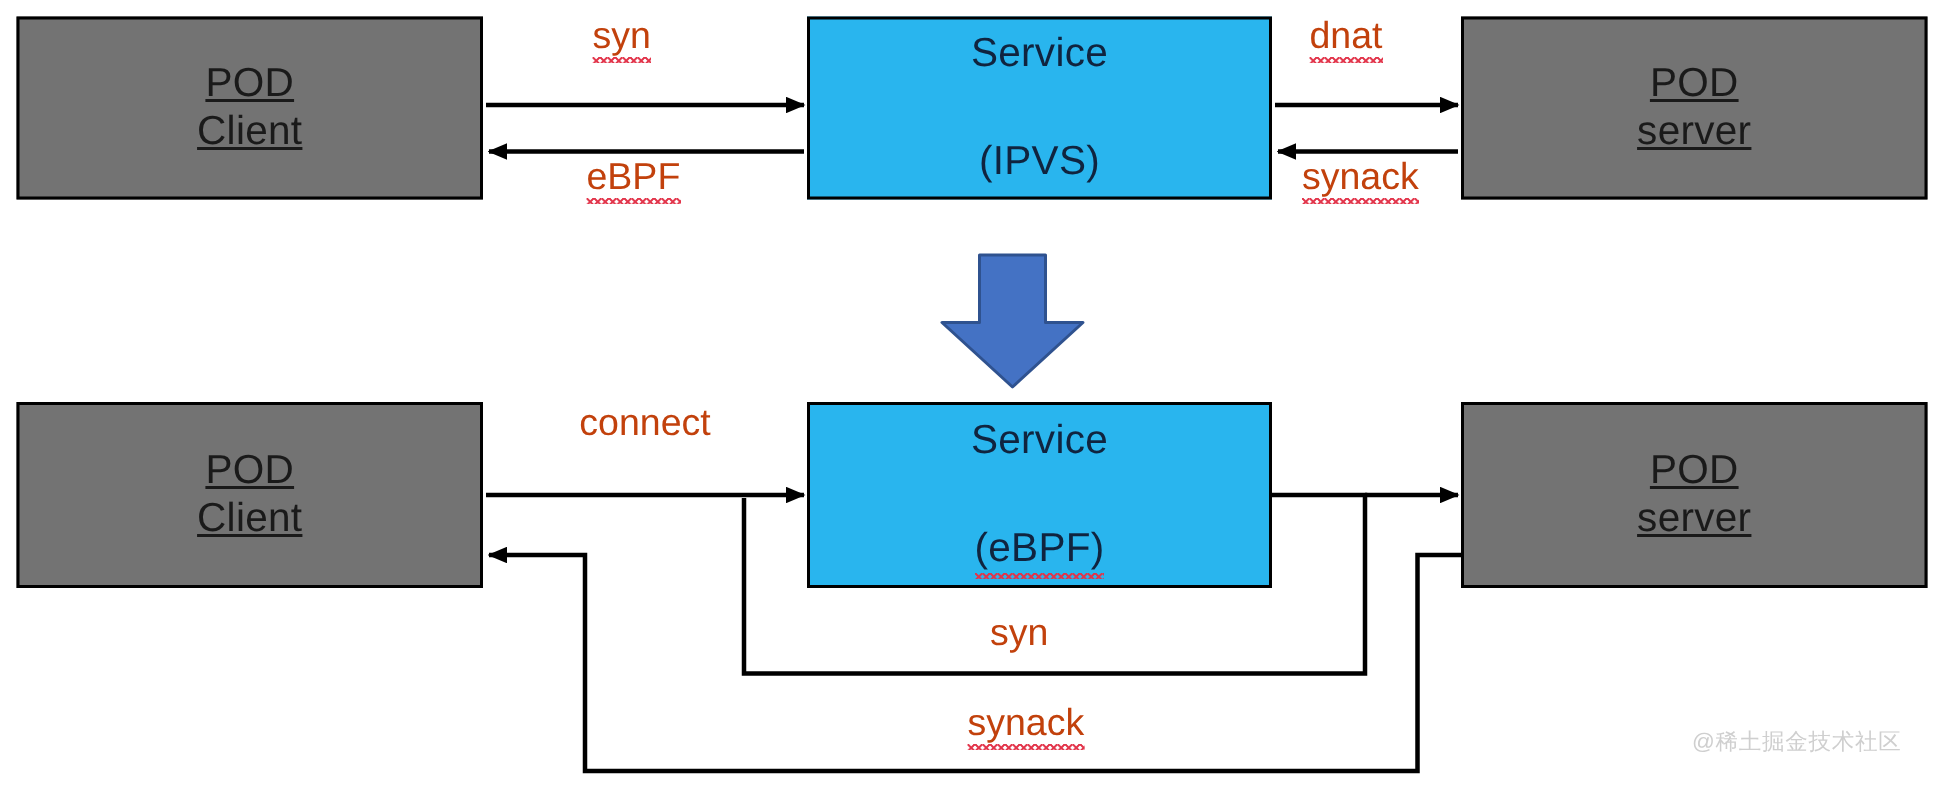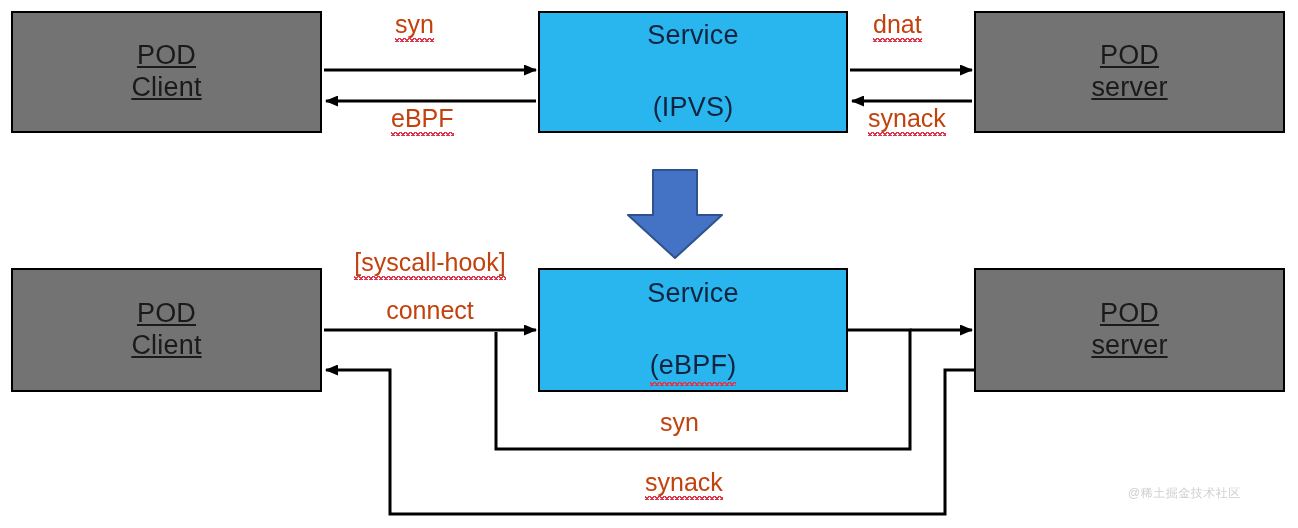--- a/index.html
+++ b/index.html
@@ -77,21 +77,21 @@
     bottom: -4px;
     height: 4px;
     background-image:
       linear-gradient(45deg, transparent 40%, #e2344a 40%, #e2344a 60%, transparent 60%),
       linear-gradient(-45deg, transparent 40%, #e2344a 40%, #e2344a 60%, transparent 60%);
     background-size: 5px 5px;
     background-repeat: repeat-x;
   }
   .watermark {
     position: absolute;
-    font-size: 12px;
+    font-size: 15px;
     color: #cfcfcf;
     white-space: nowrap;
     letter-spacing: 0.5px;
   }
 </style>
 </head>
 <body>
 
 <div id="canvas">
 
@@ -170,21 +170,20 @@
     <span class="ln">Service</span>
     <span class="ln sub"><span class="sp">(eBPF)</span></span>
   </div>
 
   <div class="node pod" style="left:974px; top:268px; width:311px; height:124px;">
     <span class="ln">POD</span>
     <span class="ln">server</span>
   </div>
 
   <div class="edge-label" style="left:330px; top:248px; width:200px;">
-    <span class="sp">[syscall-hook]</span>
     <span class="l2">connect</span>
   </div>
 
   <div class="edge-label" style="left:660px; top:408px;">
     <span>syn</span>
   </div>
 
   <div class="edge-label" style="left:645px; top:468px;">
     <span class="sp">synack</span>
   </div>

